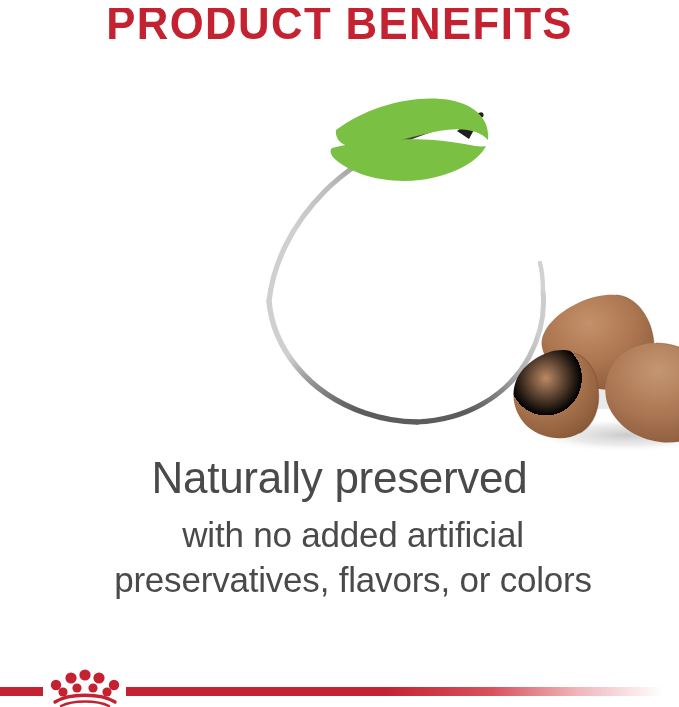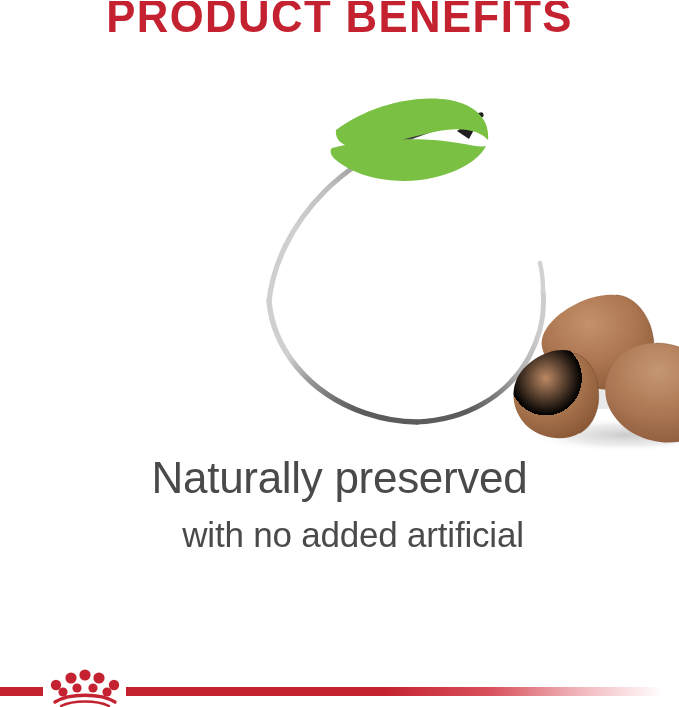--- a/index.html
+++ b/index.html
@@ -12,21 +12,21 @@
     height: 707px;
     position: relative;
     overflow: hidden;
     font-family: "Liberation Sans", sans-serif;
     -webkit-font-smoothing: antialiased;
   }
 
   
   .header {
     position: absolute;
-    top: 1px;
+    top: 8px;
     left: 0;
     width: 679px;
     height: 46px;
     overflow: hidden;
   }
   .header-title {
     position: absolute;
     left: 0;
     top: -9px;
     width: 679px;
@@ -291,20 +291,21 @@
            C 54 44, 96 42, 124 44
            C 150 46, 168 52, 176 50
            C 168 66, 142 80, 110 84
            C 74 88, 42 78, 26 64
            C 21 60, 19 55, 22 52 Z" fill="#7AC143"></path>
 </svg>
 
 <div class="copy">
   <div class="copy-line1">Naturally preserved</div>
   <div class="copy-line2">with no added artificial</div>
+  <div class="copy-line3">preservatives, flavors, or colors</div>
 </div>
 
 <div class="footer">
   <div class="rule-left"></div>
   <div class="rule-right"></div>
 
   <svg class="crown" viewBox="0 0 76 45">
 
     <circle cx="9" cy="23" r="5.2" fill="#C42230"></circle>
     <circle cx="24" cy="16" r="5.6" fill="#C42230"></circle>

